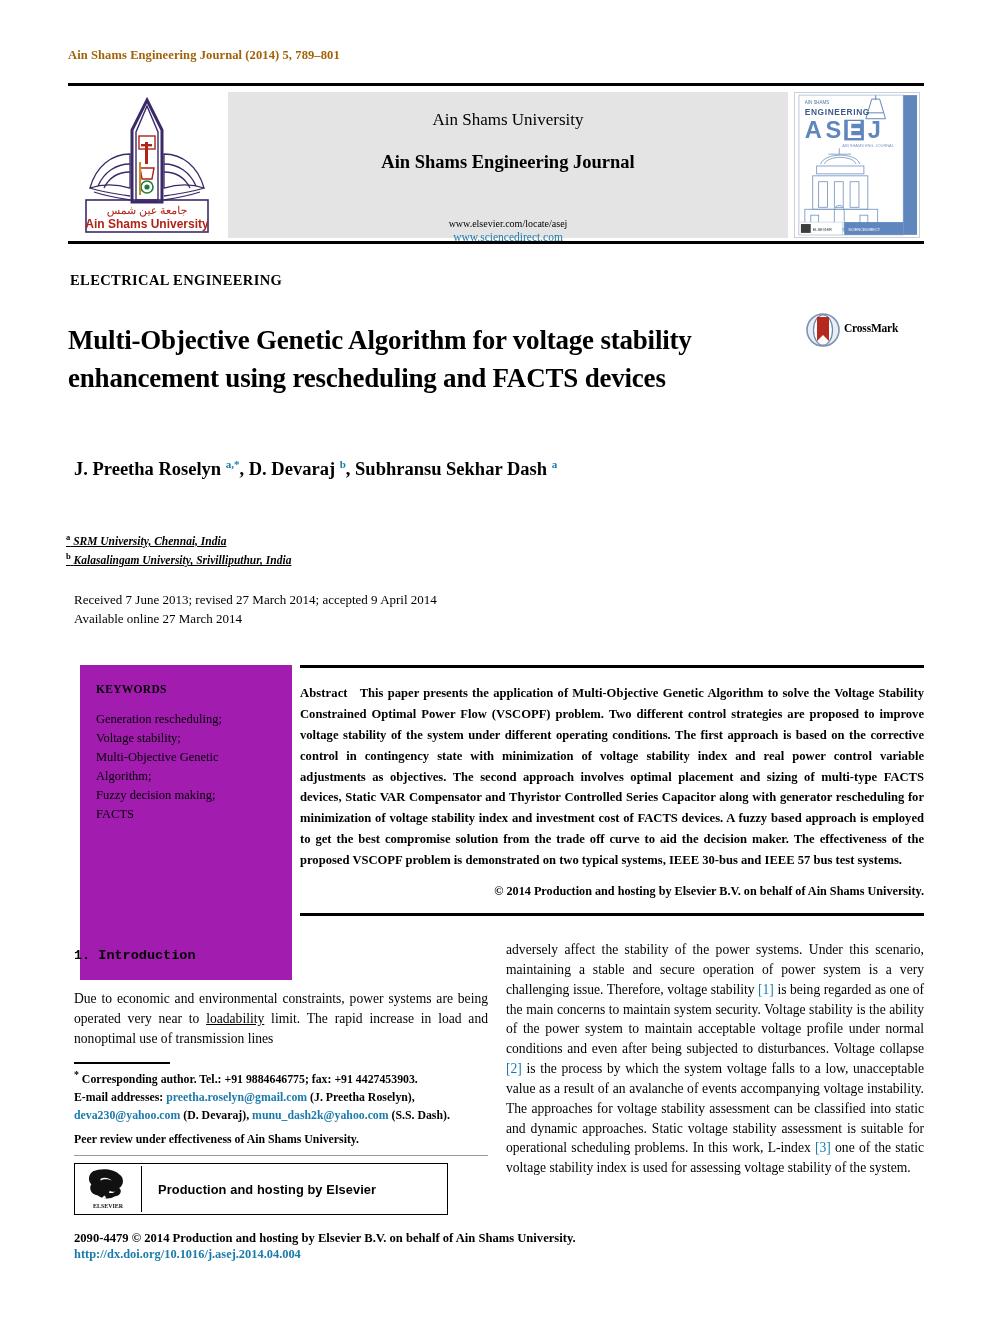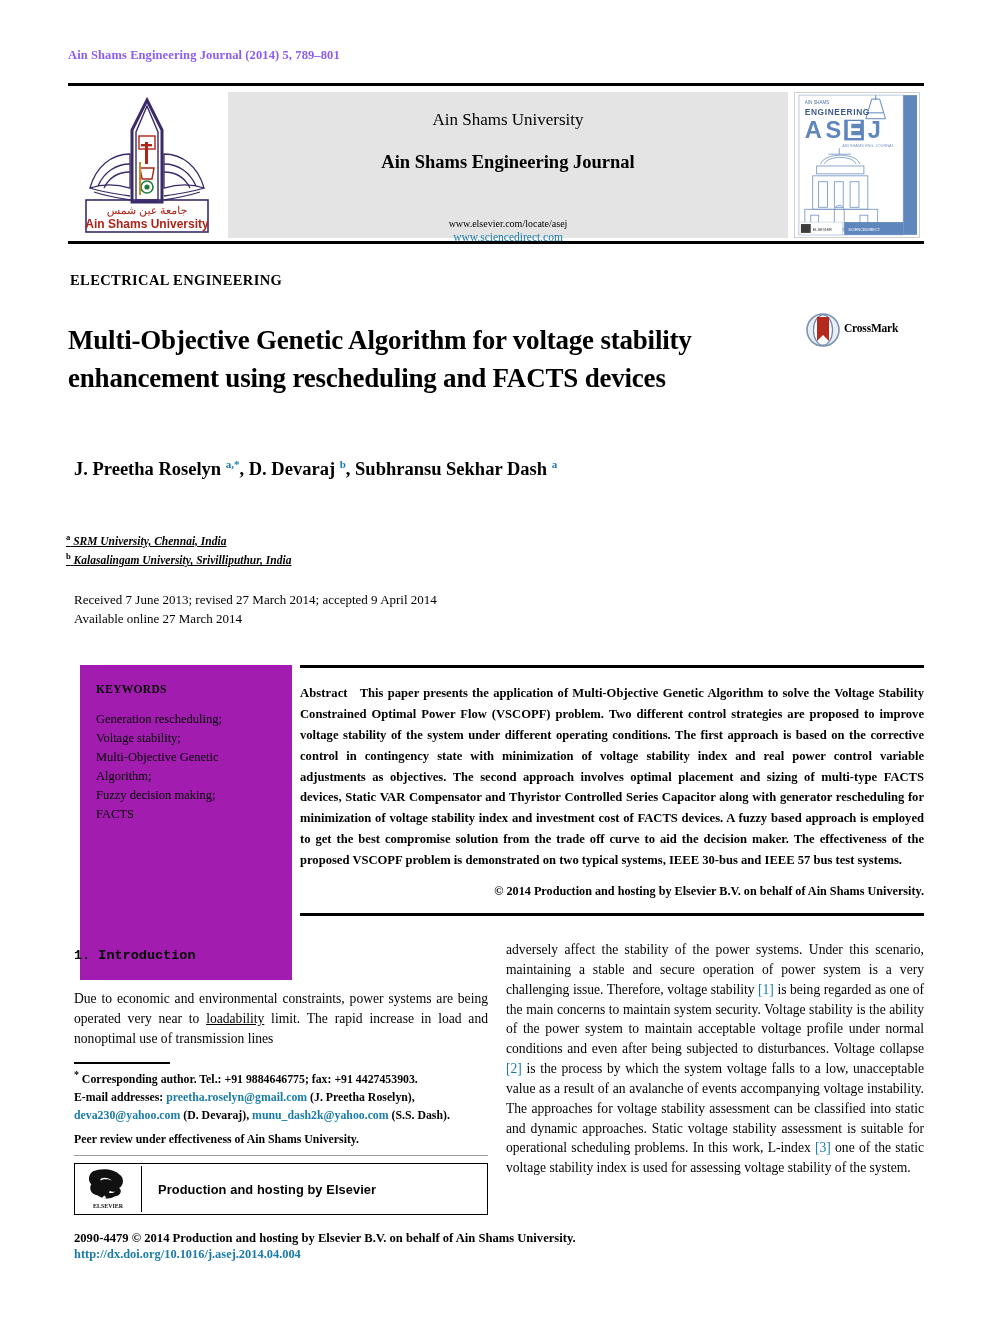--- a/index.html
+++ b/index.html
@@ -14,21 +14,21 @@
     position: relative;
   }
   .page { position: absolute; left: 0; top: 0; width: 992px; height: 1323px; }
 
   
   .running-head {
     position: absolute;
     left: 68px; top: 48px;
     font-size: 12.5px;
     font-weight: bold;
-    color: #8b5cf6;
+    color: #a16207;
     letter-spacing: .1px;
   }
 
   
   .rule-top {
     position: absolute; left: 68px; top: 83px;
     width: 856px; height: 3px; background: #000;
   }
   .rule-bottom {
     position: absolute; left: 68px; top: 241px;
@@ -199,21 +199,21 @@
   }
   .footnote .mail { color: #1a7bab; font-weight: bold; }
   .footnote .peer { display: block; margin-top: 6px; }
   .fn-rule2 {
     position: absolute; left: 74px; top: 1155px;
     width: 414px; height: 1.2px; background: #9a9a9a;
   }
 
   .elsevier-box {
     position: absolute; left: 74px; top: 1163px;
-    width: 414px; height: 52px;
+    width: 374px; height: 52px;
     border: 1px solid #000;
     display: flex; align-items: center;
   }
   .els-logo-wrap {
     width: 66px; height: 100%;
     position: relative;
     display: flex; align-items: center; justify-content: center;
   }
   .els-divider {
     width: 1px; height: 46px; background: #000;

